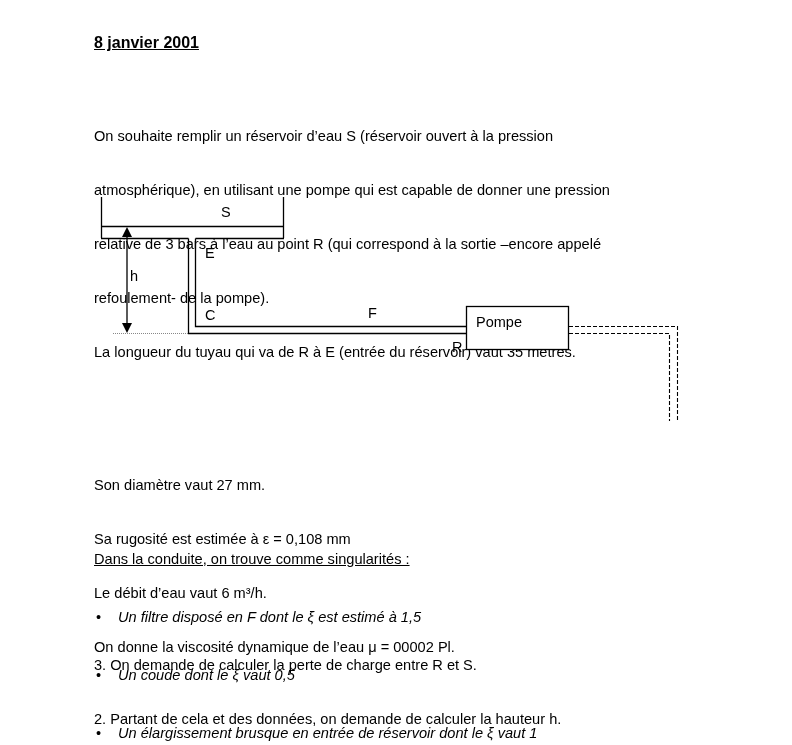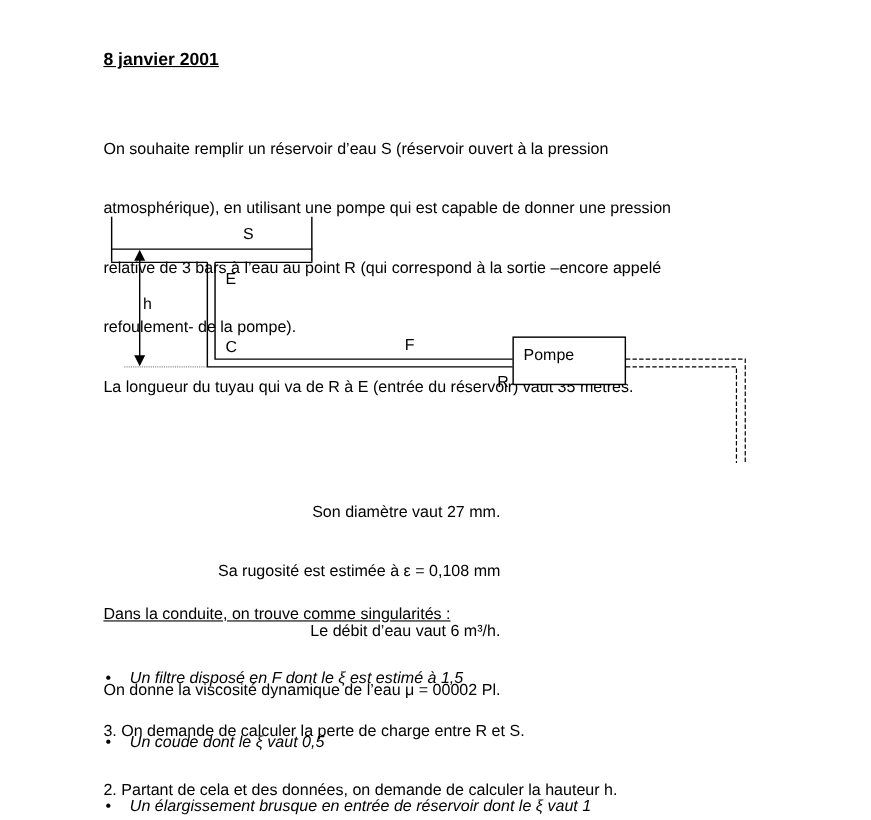--- a/index.html
+++ b/index.html
@@ -1,22 +1,22 @@
 <!DOCTYPE html>
 <html><head>
   <meta charset="utf-8">
   <style>
     html, body { margin:0; padding:0; background:#ffffff; }
     body { width:792px; height:745px; position:relative; overflow:hidden;
            font-family:"Liberation Sans", sans-serif; color:#000; }
     .title { position:absolute; left:94px; top:34px; font-size:16px; font-weight:bold;
-             text-decoration:underline;margin-top:12px; }
+             text-decoration:underline; }
     .para { position:absolute; left:94px; font-size:14.6px; line-height:18px; white-space:pre; }
     #intro { top:91px; }
-    #data-block { top:421px;text-align:right; }
+    #data-block { top:440px; }
     #sing-block { top:514px; }
     #questions { top:620px; }
     .bullet-row { position:relative; height:22px; }
     .bullet-row .dot { position:absolute; left:2px; top:0; }
     .bullet-row .txt { position:absolute; left:24px; top:0;font-style:italic; }
     .sing-intro { height:22px;text-decoration:underline; }
     svg#diagram { position:absolute; left:0; top:0; }
     .lbl { font-family:"Liberation Sans", sans-serif; font-size:14.5px; fill:#000; }
   </style>
 </head>

